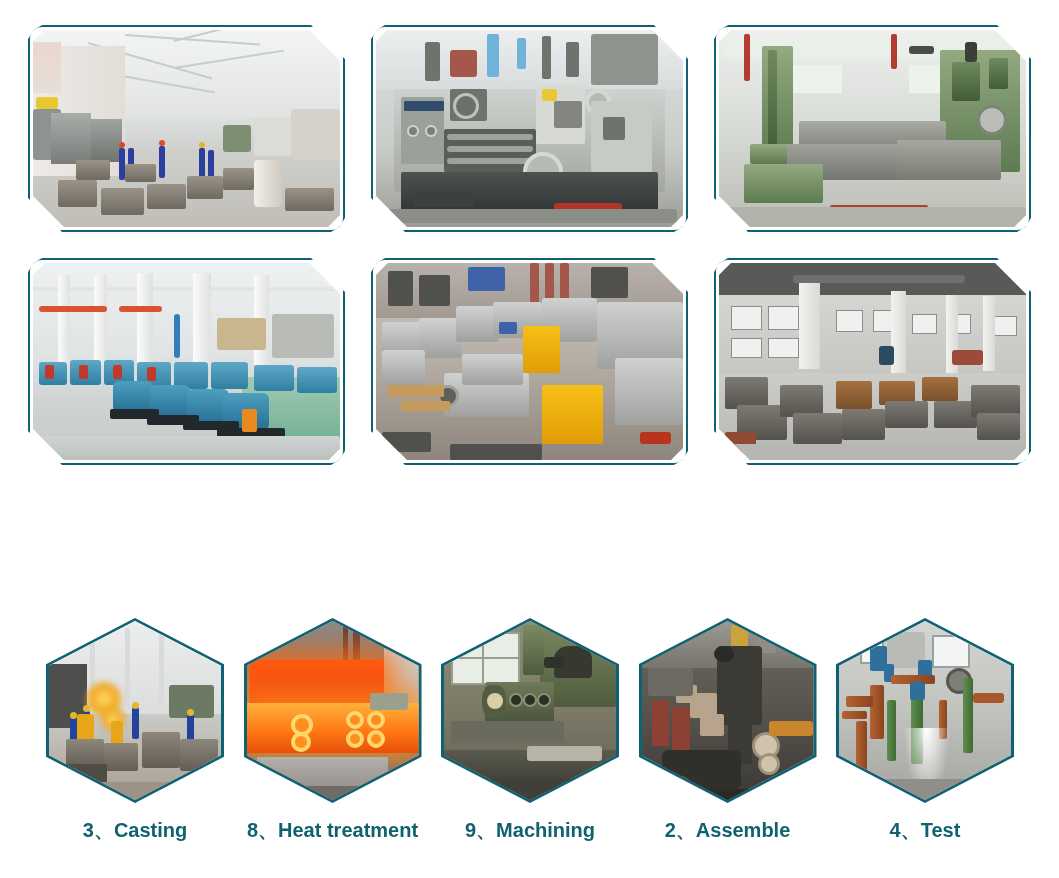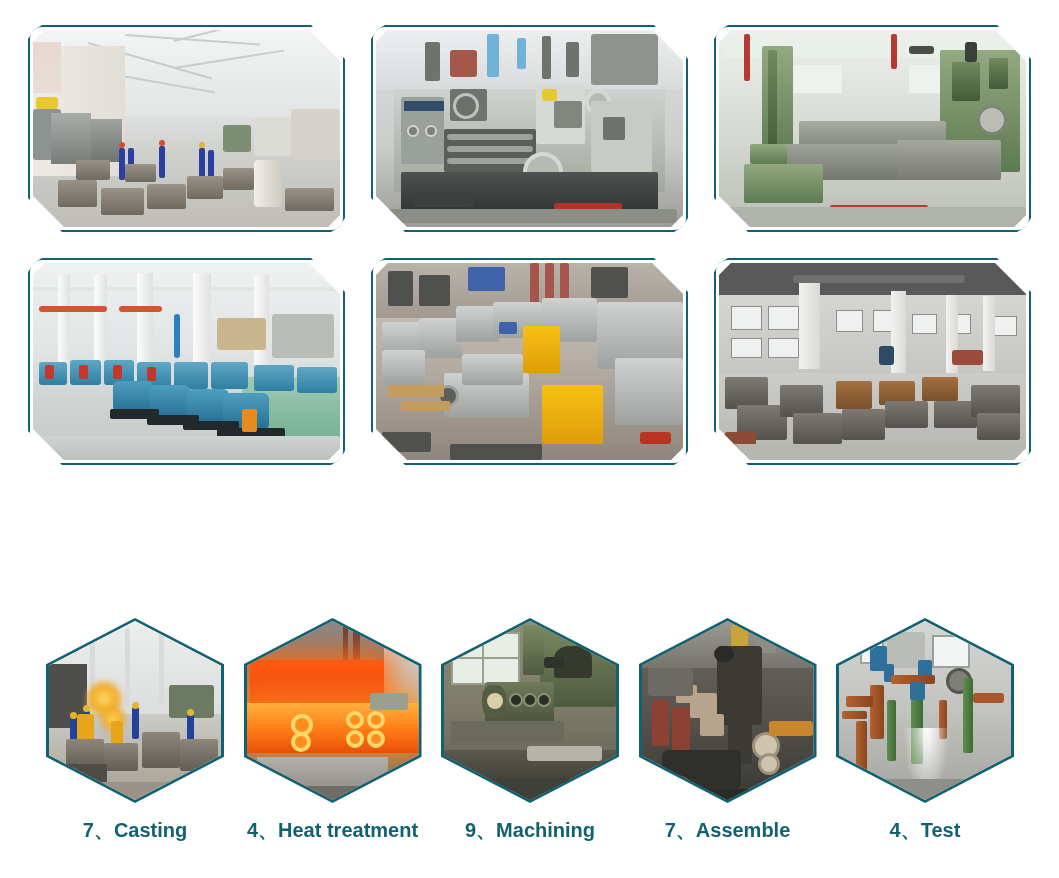--- a/index.html
+++ b/index.html
@@ -649,20 +649,20 @@
             <div class="blob" style="left:78%;top:40%;width:18%;height:6%;background:#a8572d;"></div>
             <div class="h5-water" style="left:38%;top:60%;width:26%;height:40%;"></div>
             <div class="blob" style="left:0;bottom:0;width:100%;height:12%;background:#8e8f8a;"></div>
           </div>
         </div>
       </div>
     </div>
   </div>
 
   <div class="labels">
-    <div class="label">7、Casting</div>
-    <div class="label">4、Heat treatment</div>
+    <div class="label">3、Casting</div>
+    <div class="label">8、Heat treatment</div>
     <div class="label">9、Machining</div>
-    <div class="label">7、Assemble</div>
+    <div class="label">2、Assemble</div>
     <div class="label">4、Test</div>
   </div>
 
 </div>
 
 </body></html>

